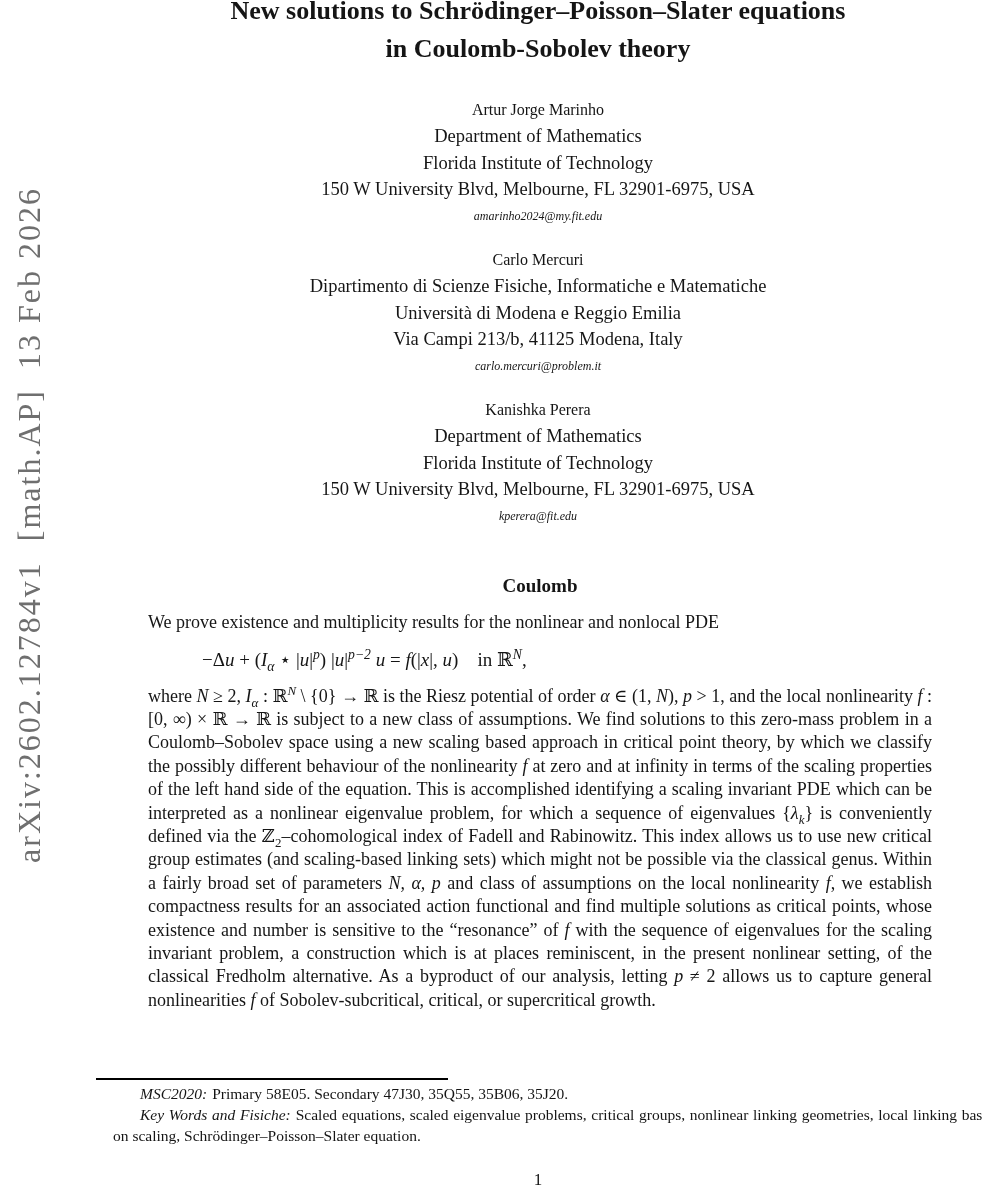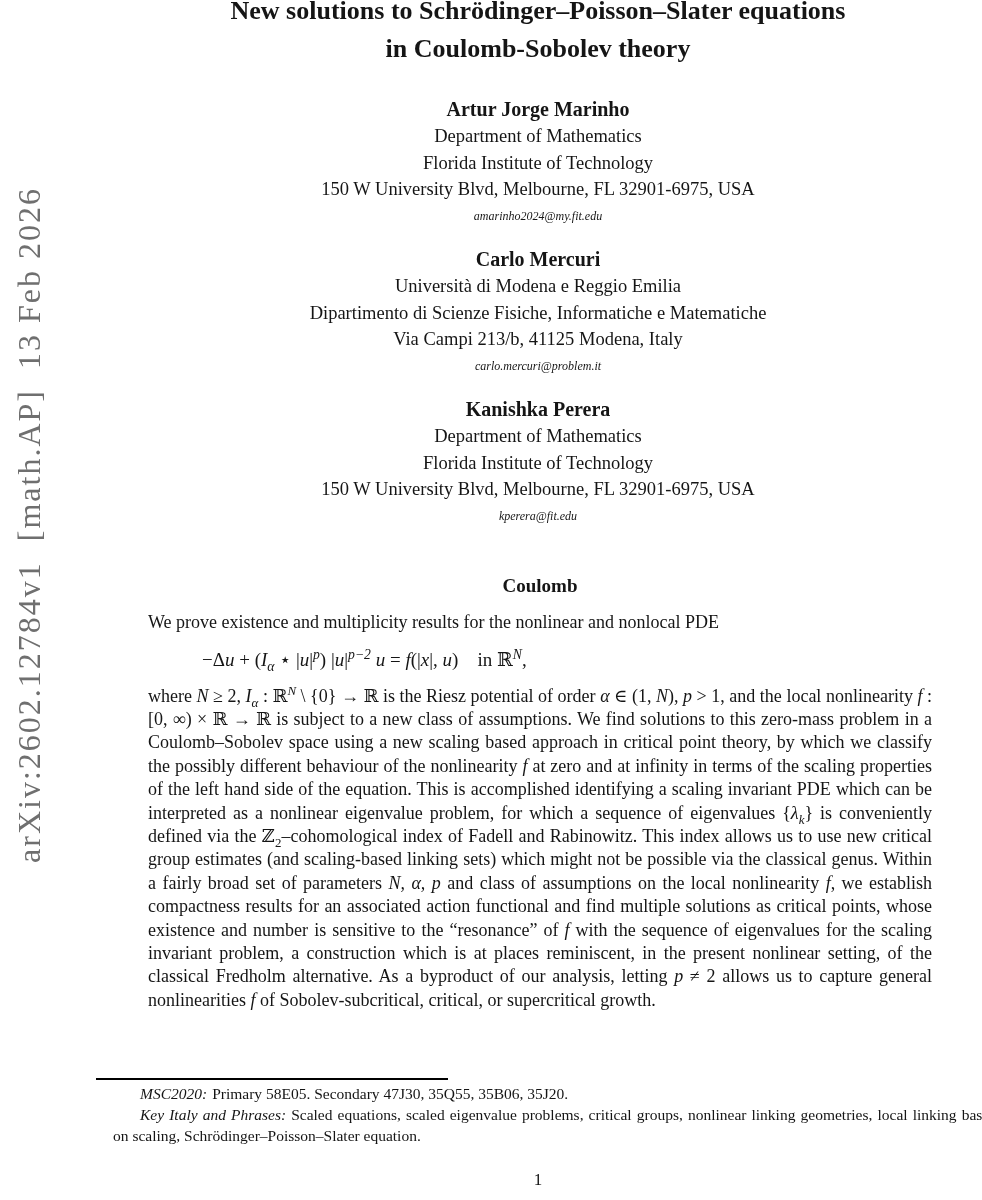--- a/index.html
+++ b/index.html
@@ -23,21 +23,21 @@
 
   
   .content{position:absolute;left:96px;top:0;width:884px;}
 
   .title{margin:-8px 0 0 0;text-align:center;font-weight:bold;
          font-size:26px;line-height:38px;}
   .title-line{display:block;}
 
   .author{margin-top:28px;text-align:center;}
   .author + .author{margin-top:17px;}
-  .author-name{font-size:20px;font-weight:bold;line-height:27px;}
+  .author-name{font-size:16px;font-weight:normal;line-height:27px;}
   .author-line{font-size:18.5px;line-height:26.5px;}
   .author-email{font-size:12px;line-height:26.5px;font-style:italic;}
 
   .abstract{margin:47px 48px 0 52px;}
   .abstract-heading{text-align:center;font-weight:bold;font-size:19px;line-height:20px;}
   .abstract-intro{margin:15px 0 0 0;font-size:18px;line-height:23.5px;}
   .equation{margin:10px 0 10px 54px;font-size:19px;line-height:30px;}
   .abstract-body{margin:0;font-size:18px;line-height:23.4px;text-align:justify;}
 
   .footnote-rule{position:absolute;left:0;top:1078px;width:352px;
@@ -66,22 +66,22 @@
     <div class="author">
       <div class="author-name">Artur Jorge Marinho</div>
       <div class="author-line">Department of Mathematics</div>
       <div class="author-line">Florida Institute of Technology</div>
       <div class="author-line">150 W University Blvd, Melbourne, FL 32901-6975, USA</div>
       <div class="author-email">amarinho2024@my.fit.edu</div>
     </div>
 
     <div class="author">
       <div class="author-name">Carlo Mercuri</div>
+      <div class="author-line">Dipartimento di Scienze Fisiche, Informatiche e Matematiche</div>
       <div class="author-line">Università di Modena e Reggio Emilia</div>
-      <div class="author-line">Dipartimento di Scienze Fisiche, Informatiche e Matematiche</div>
       <div class="author-line">Via Campi 213/b, 41125 Modena, Italy</div>
       <div class="author-email">carlo.mercuri@problem.it</div>
     </div>
 
     <div class="author">
       <div class="author-name">Kanishka Perera</div>
       <div class="author-line">Department of Mathematics</div>
       <div class="author-line">Florida Institute of Technology</div>
       <div class="author-line">150 W University Blvd, Melbourne, FL 32901-6975, USA</div>
       <div class="author-email">kperera@fit.edu</div>
@@ -91,19 +91,19 @@
       <div class="abstract-heading">Coulomb</div>
       <p class="abstract-intro">We prove existence and multiplicity results for the nonlinear and nonlocal PDE</p>
       <div class="equation"><span>−Δ</span><span class="it">u</span><span> + (</span><span class="it">I</span><sub class="it">α</sub><span> ⋆ |</span><span class="it">u</span><span>|</span><sup class="it">p</sup><span>) |</span><span class="it">u</span><span>|</span><sup class="it">p−2</sup><span> </span><span class="it">u</span><span> = </span><span class="it">f</span><span>(|</span><span class="it">x</span><span>|, </span><span class="it">u</span><span>)</span><span> in ℝ</span><sup class="it">N</sup><span>,</span></div>
       <p class="abstract-body"><span>where </span><span class="it">N</span><span> ≥ 2, </span><span class="it">I</span><sub class="it">α</sub><span> : ℝ</span><sup class="it">N</sup><span> \ {0} → ℝ is the Riesz potential of order </span><span class="it">α</span><span> ∈ (1, </span><span class="it">N</span><span>), </span><span class="it">p</span><span> &gt; 1, and the local nonlinearity </span><span class="it">f</span><span> : [0, ∞) × ℝ → ℝ is subject to a new class of assumptions. We find solutions to this zero-mass problem in a Coulomb–Sobolev space using a new scaling based approach in critical point theory, by which we classify the possibly different behaviour of the nonlinearity </span><span class="it">f</span><span> at zero and at infinity in terms of the scaling properties of the left hand side of the equation. This is accomplished identifying a scaling invariant PDE which can be interpreted as a nonlinear eigenvalue problem, for which a sequence of eigenvalues {</span><span class="it">λ</span><sub class="it">k</sub><span>} is conveniently defined via the ℤ</span><sub>2</sub><span>–cohomological index of Fadell and Rabinowitz. This index allows us to use new critical group estimates (and scaling-based linking sets) which might not be possible via the classical genus. Within a fairly broad set of parameters </span><span class="it">N, α, p</span><span> and class of assumptions on the local nonlinearity </span><span class="it">f</span><span>, we establish compactness results for an associated action functional and find multiple solutions as critical points, whose existence and number is sensitive to the “resonance” of </span><span class="it">f</span><span> with the sequence of eigenvalues for the scaling invariant problem, a construction which is at places reminiscent, in the present nonlinear setting, of the classical Fredholm alternative. As a byproduct of our analysis, letting </span><span class="it">p</span><span> ≠ 2 allows us to capture general nonlinearities </span><span class="it">f</span><span> of Sobolev-subcritical, critical, or supercritical growth.</span></p>
     </section>
 
     <hr class="footnote-rule">
 
     <div class="footnotes">
       <p class="footnote"><span class="fn-label">MSC2020:</span><span>Primary 58E05. Secondary 47J30, 35Q55, 35B06, 35J20.</span></p>
-      <p class="footnote"><span class="fn-label">Key Italy and Phrases:</span><span>Scaled equations, scaled eigenvalue problems, critical groups, nonlinear linking geometries, local linking based on scaling, Schrödinger–Poisson–Slater equation.</span></p>
+      <p class="footnote"><span class="fn-label">Key Words and Fisiche:</span><span>Scaled equations, scaled eigenvalue problems, critical groups, nonlinear linking geometries, local linking based on scaling, Schrödinger–Poisson–Slater equation.</span></p>
     </div>
 
     <div class="page-number">1</div>
 
   </div>
 </div>
 
 </body></html>

